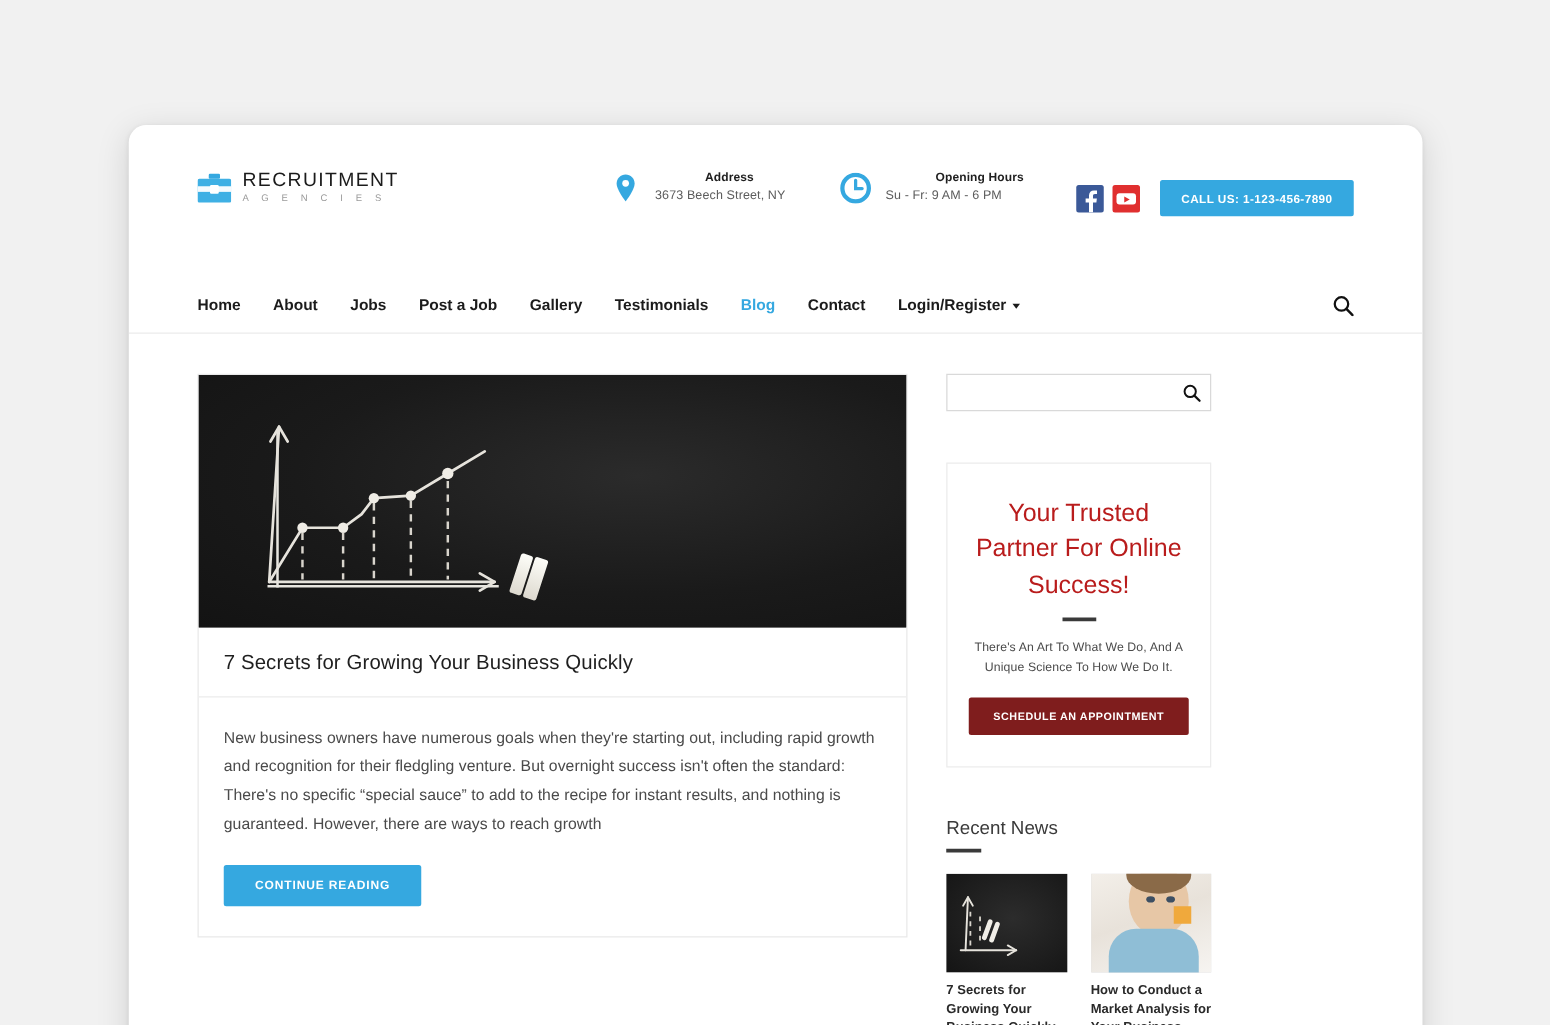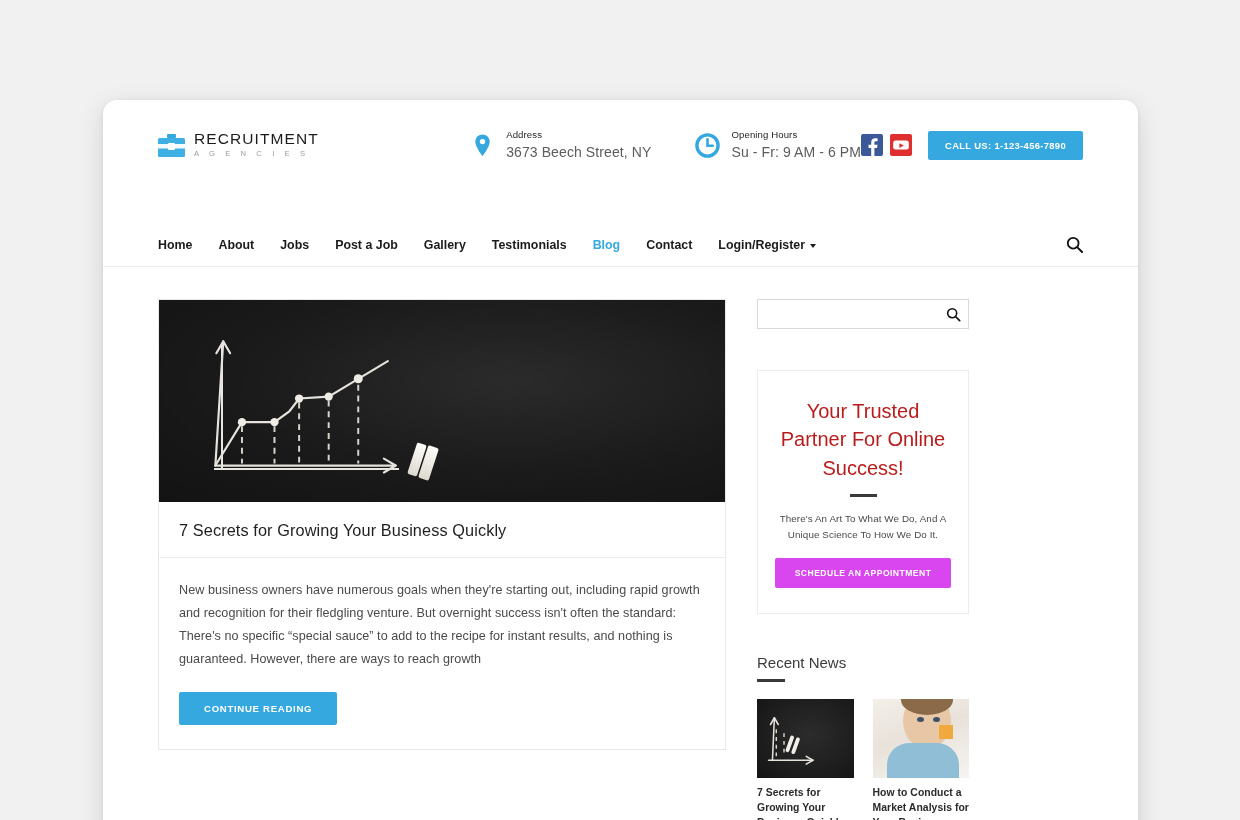--- a/index.html
+++ b/index.html
@@ -30,24 +30,24 @@
   .logo-text .logo-main {
     font-size: 15.5px; letter-spacing: 1.1px; color: #1b1b1b; font-weight: 400; line-height: 1.05;
   }
   .logo-text .logo-sub {
     font-size: 7.6px; letter-spacing: 4.1px; color: #9a9a9a; line-height: 1.5;
   }
 
   .info-group { display: flex; gap: 44px; flex: none; }
   .info-item { display: flex; align-items: center; gap: 11px; }
   .info-icon { width: 25px; height: 25px; flex: none; }
-  .info-title { font-size: 9.6px; font-weight: normal; color: #1f1f1f; line-height: 1.45; letter-spacing: .1px; }
-  .info-sub { font-size: 14px; color: #5c5c5c; line-height: 1.45; letter-spacing: .1px; }
-
-  .header-right { display: flex; align-items: center; gap: 7px; margin-left: auto; }
+  .info-title { font-size: 9.6px; font-weight: bold; color: #1f1f1f; line-height: 1.45; letter-spacing: .1px; margin-left: 40px; }
+  .info-sub { font-size: 10px; color: #5c5c5c; line-height: 1.45; letter-spacing: .1px; }
+
+  .header-right { display: flex; align-items: center; gap: 7px; margin-left: auto; margin-top: 16px; }
   .social {
     width: 22px; height: 22px; border-radius: 2px;
     display: flex; align-items: center; justify-content: center; flex: none;
   }
   .social.fb { background: #3b5998; }
   .social.yt { background: #e02f2f; }
   .call-btn {
     background: #35a8e0; color: #fff;
     font-size: 9.4px; font-weight: bold; letter-spacing: .35px;
     padding: 9px 17px; border: none; border-radius: 2px;
@@ -122,21 +122,21 @@
   }
   .promo-title {
     font-size: 20px; color: #b91c1c; line-height: 1.42; font-weight: 400;
   }
   .promo-rule { width: 27px; height: 2.6px; background: #3a3a3a; margin: 12px auto 14px auto; }
   .promo-sub {
     font-size: 9.8px; color: #4a4a4a; line-height: 1.62; letter-spacing: .1px;
     margin-bottom: 16px;
   }
   .promo-btn {
-    background: #d946ef; color: #fff; border: none;
+    background: #7f1d1d; color: #fff; border: none;
     font-size: 8.6px; font-weight: bold; letter-spacing: .45px;
     padding: 10px 12px; border-radius: 2px; cursor: pointer; width: 100%;
   }
 
   .recent-head { font-size: 15px; color: #3a3a3a; font-weight: 400; }
   .recent-rule { width: 28px; height: 2.6px; background: #3a3a3a; margin: 8px 0 17px 0; }
   .recent-grid { display: grid; grid-template-columns: 1fr 1fr; gap: 15px 19px; }
   .rn-thumb { width: 100%; height: 79px; overflow: hidden; position: relative; background: #ddd; }
   .rn-title {
     font-size: 10.4px; font-weight: bold; color: #2a2a2a;

